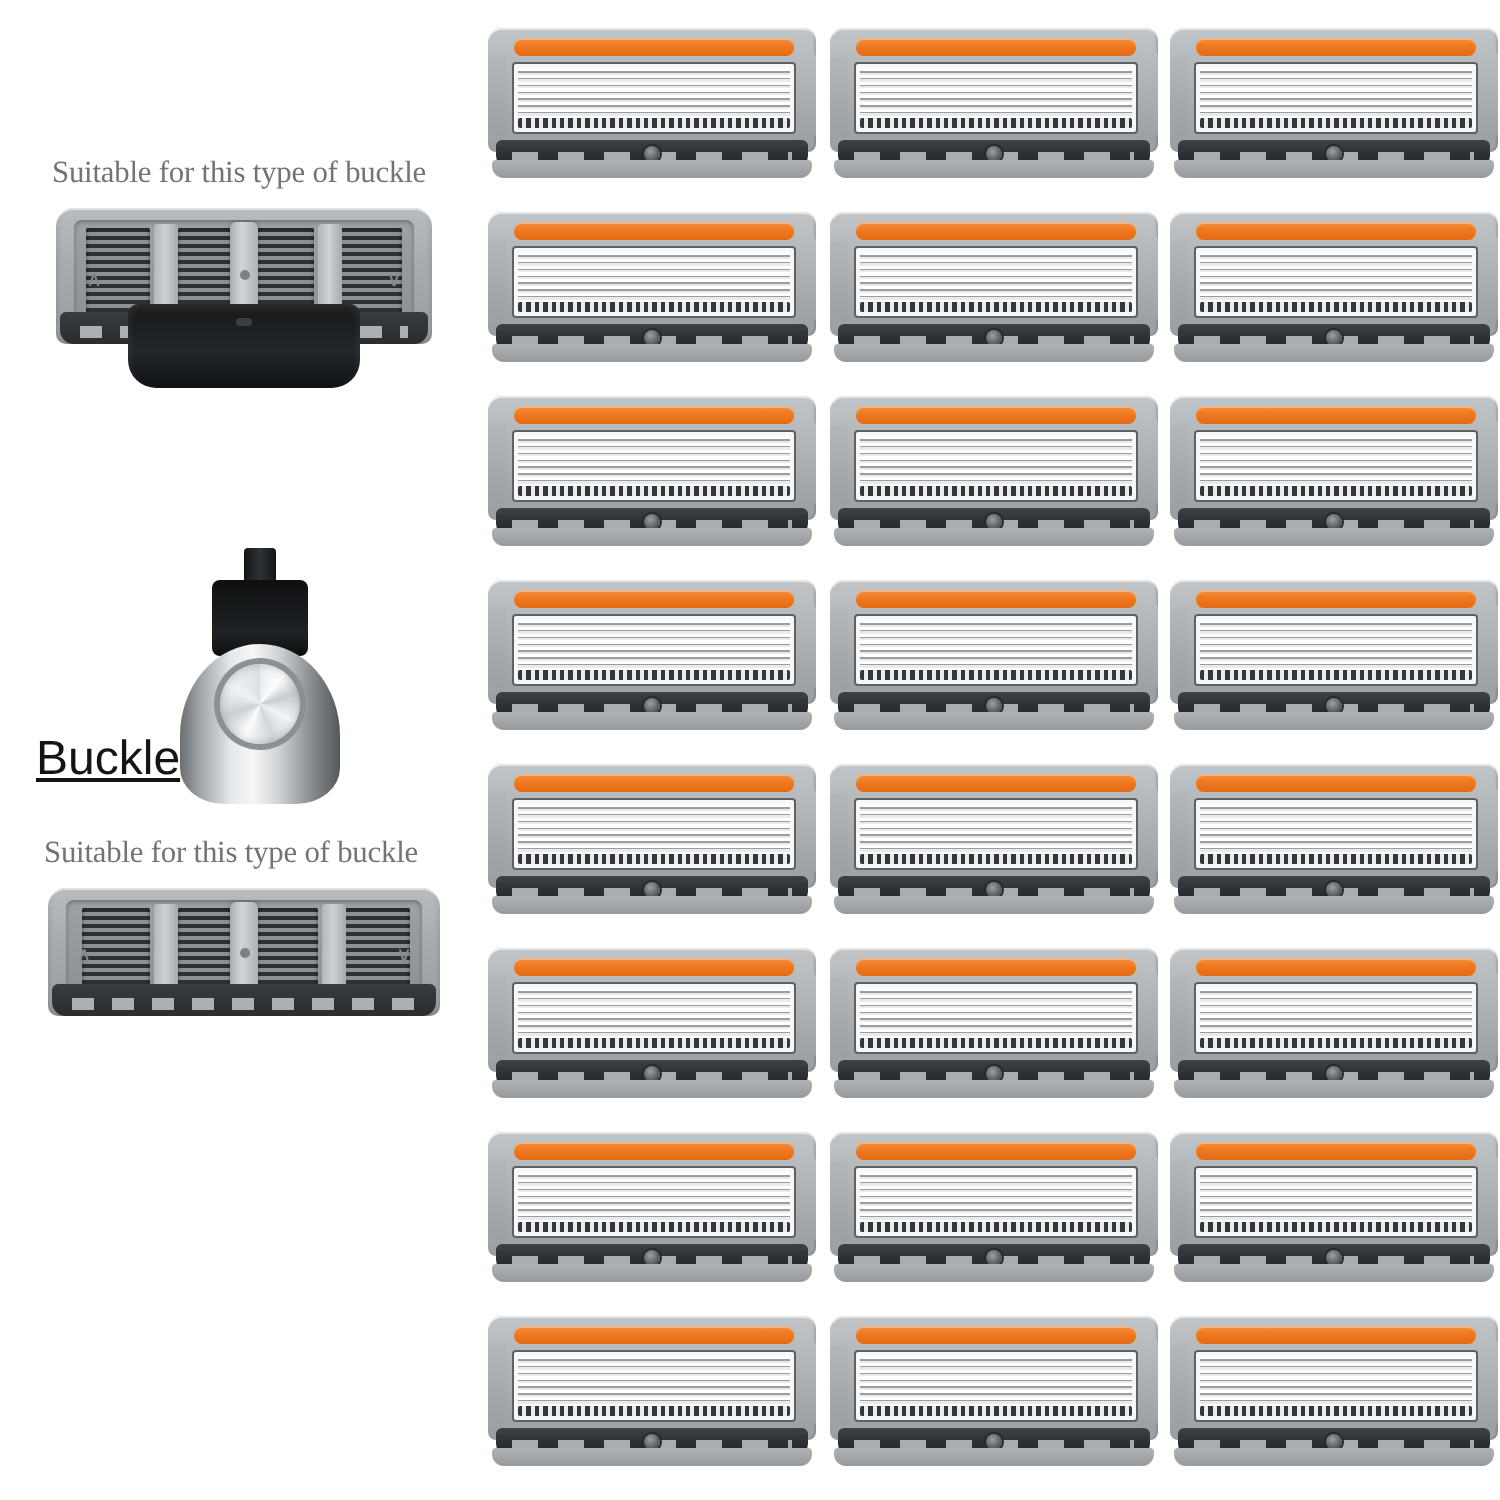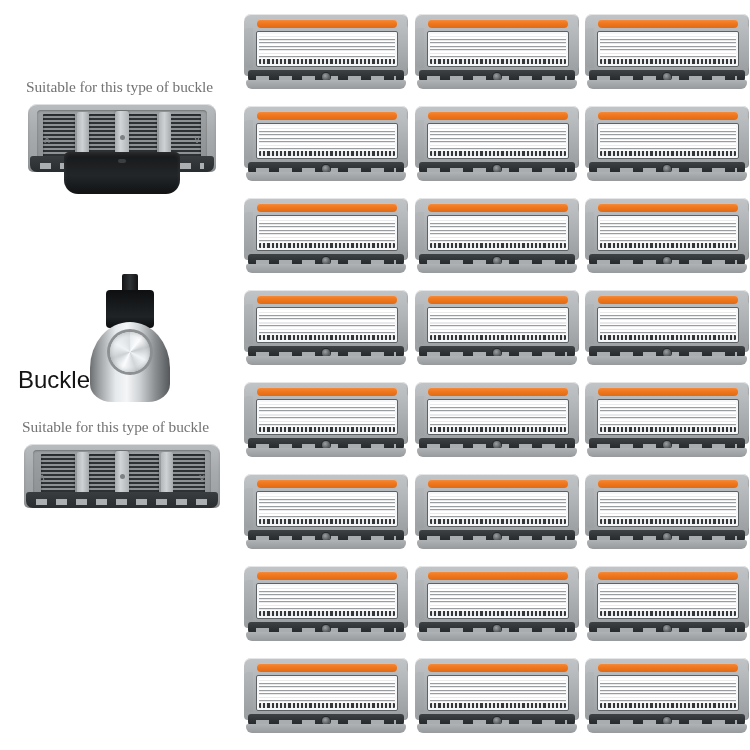--- a/index.html
+++ b/index.html
@@ -210,21 +210,21 @@
     box-shadow: 0 0 0 3px #8d9092, inset 0 0 5px rgba(0,0,0,.22);
   }
 
   .type-label {
     position: absolute;
     font-size: 24px;
     color: #141414;
     white-space: nowrap;
     font-family: "Liberation Sans", sans-serif;
   }
-  .type-label.lbl-buckle  { left: 18px; top: 288px; }
+  .type-label.lbl-buckle  { left: 18px; top: 288px; text-decoration: underline; }
 
   
   .cart-grid {
     position: absolute;
     left: 238px;
     top: 8px;
     width: 512px;
     height: 738px;
   }
   .cart-row {

